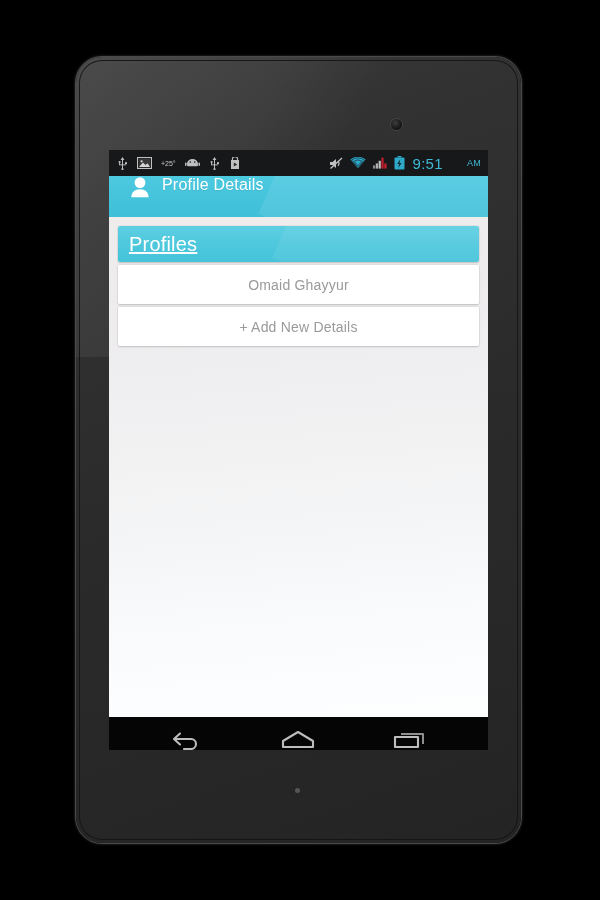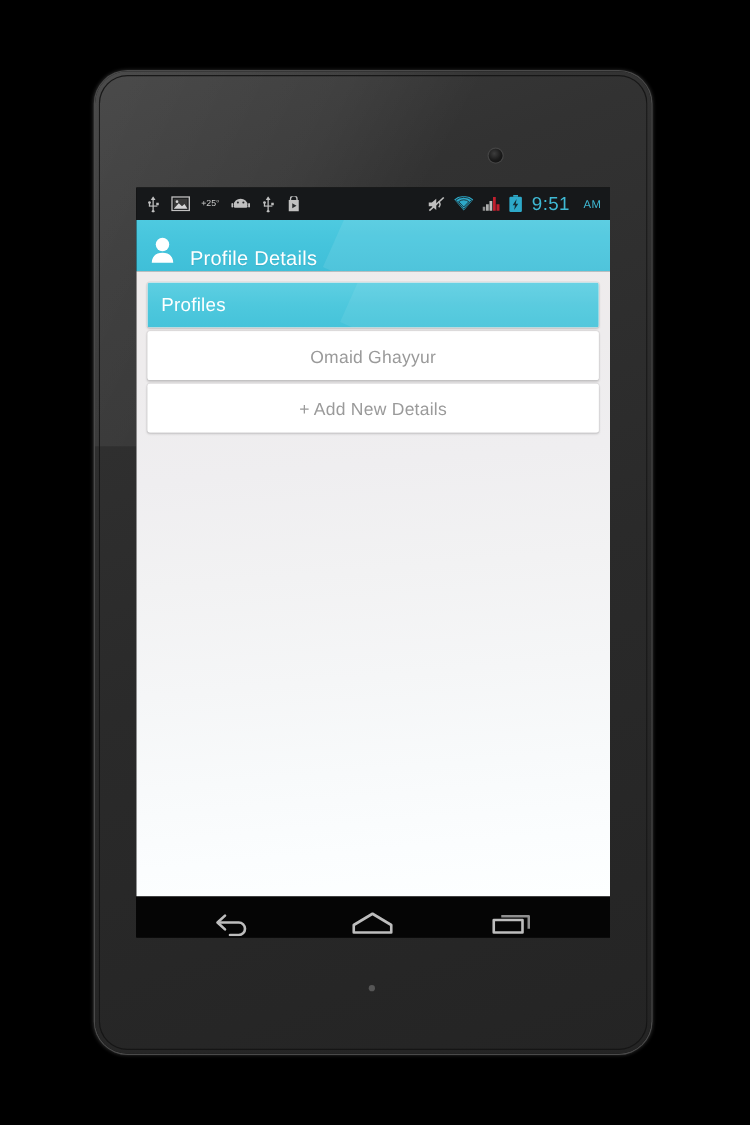--- a/index.html
+++ b/index.html
@@ -97,31 +97,31 @@
     color: #3fb9d4;
     font-size: 15px;
     font-weight: 400;
     letter-spacing: 0.3px;
     line-height: 1;
   }
   .clock-ampm {
     color: #3fb9d4;
     font-size: 9px;
     letter-spacing: 0.3px;
-    margin-left: 4px;
+    margin-left: 17px;
   }
 
   
   .actionbar {
     position: relative;
     height: 41px;
     background: linear-gradient(180deg, #4ecae0 0%, #45c4dc 48%, #3fbfd8 100%);
     display: flex;
-    align-items: flex-end;
-    padding-left: 10px;
+    align-items: flex-start;
+    padding-left: 20px;
     overflow: hidden;
   }
   .actionbar::after {
     content: "";
     position: absolute;
     right: -40px; top: -55px;
     width: 250px; height: 150px;
     background: rgba(255,255,255,0.085);
     transform: rotate(24deg);
     pointer-events: none;
@@ -174,24 +174,25 @@
     content: "";
     position: absolute;
     right: -30px; top: -48px;
     width: 220px; height: 130px;
     background: rgba(255,255,255,0.07);
     transform: rotate(24deg);
     pointer-events: none;
   }
   .card-header-text {
     color: #ffffff;
-    font-size: 15px;
+    font-size: 20px;
     letter-spacing: 0.2px;
     position: relative;
     z-index: 2;
+    text-decoration: underline;
   }
   .card-row {
     height: 39px;
     background: #ffffff;
     display: flex;
     align-items: center;
     justify-content: center;
     color: #9a9a9a;
     font-size: 14px;
     letter-spacing: 0.2px;

